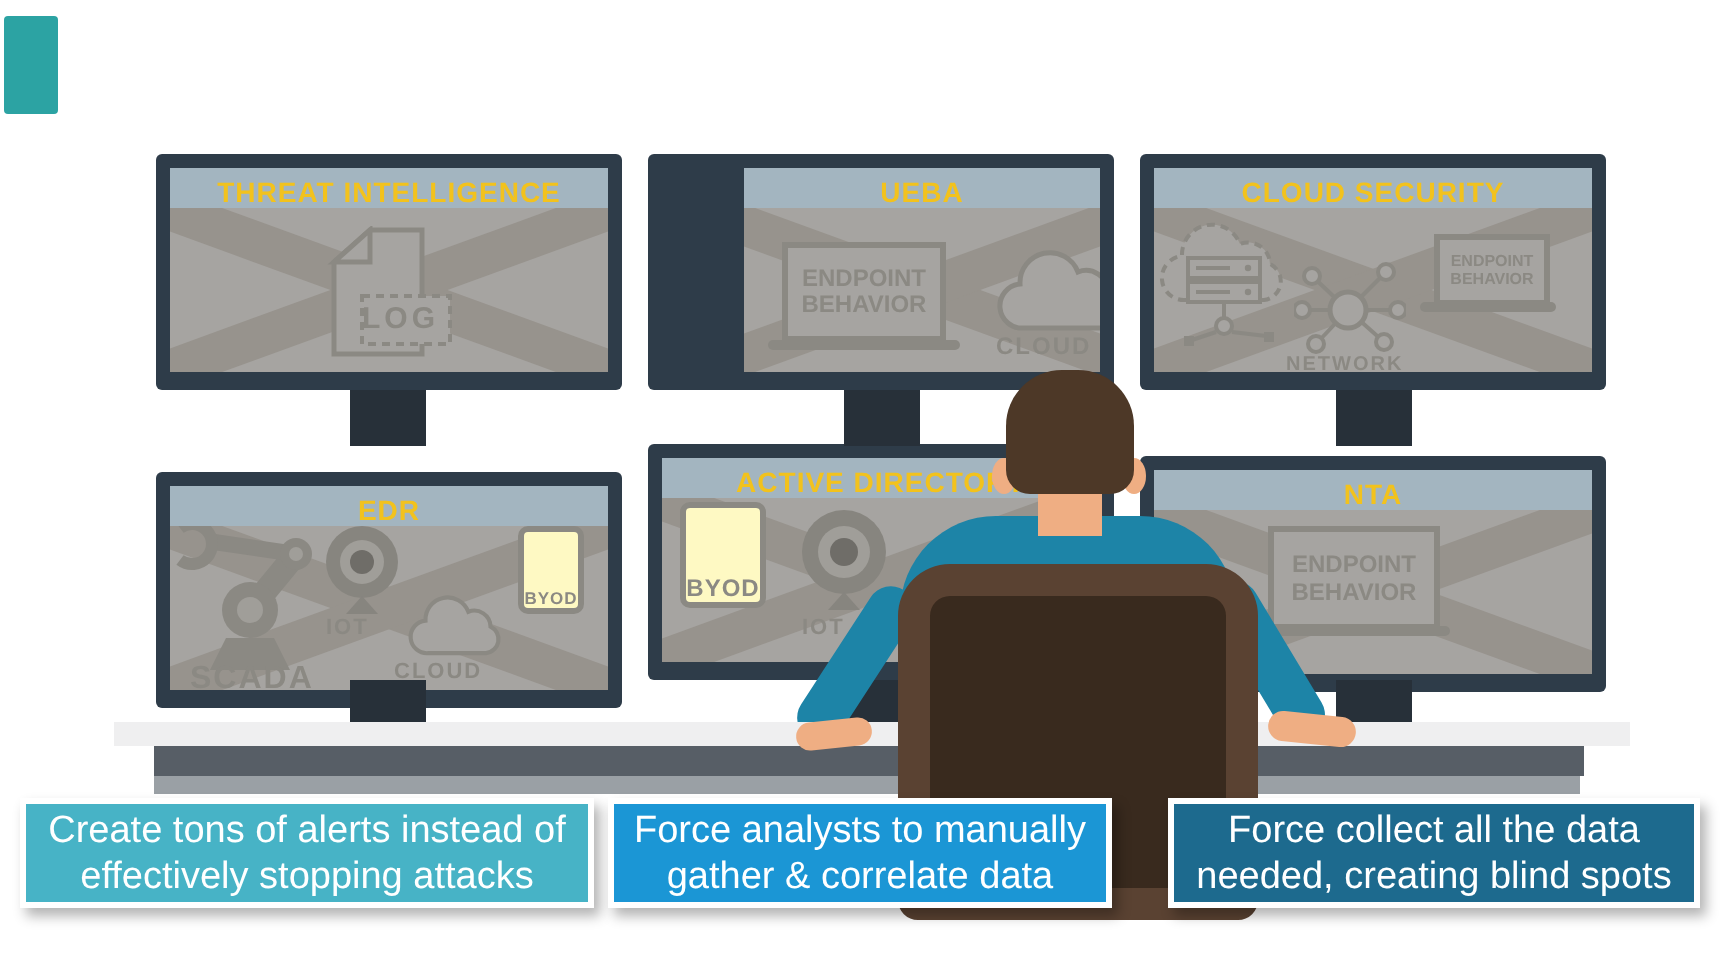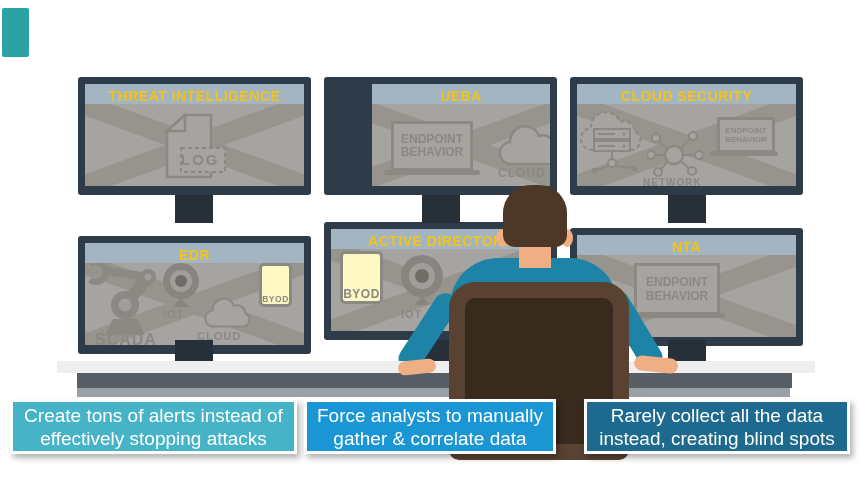--- a/index.html
+++ b/index.html
@@ -244,16 +244,16 @@
   <div class="hand left"></div>
   <div class="hand right"></div>
 
   <div class="callout c1" style="background: rgb(71, 179, 198); justify-content: center;">
     <span>Create tons of alerts instead of effectively stopping attacks</span>
   </div>
   <div class="callout c2" style="background: rgb(27, 150, 213);">
     <span>Force analysts to manually gather &amp; correlate data</span>
   </div>
   <div class="callout c3" style="background: rgb(29, 106, 142);">
-    <span>Rarely collect all the data instead, creating blind spots</span>
+    <span>Force collect all the data needed, creating blind spots</span>
   </div>
 
 </div>
 
 </body></html>

